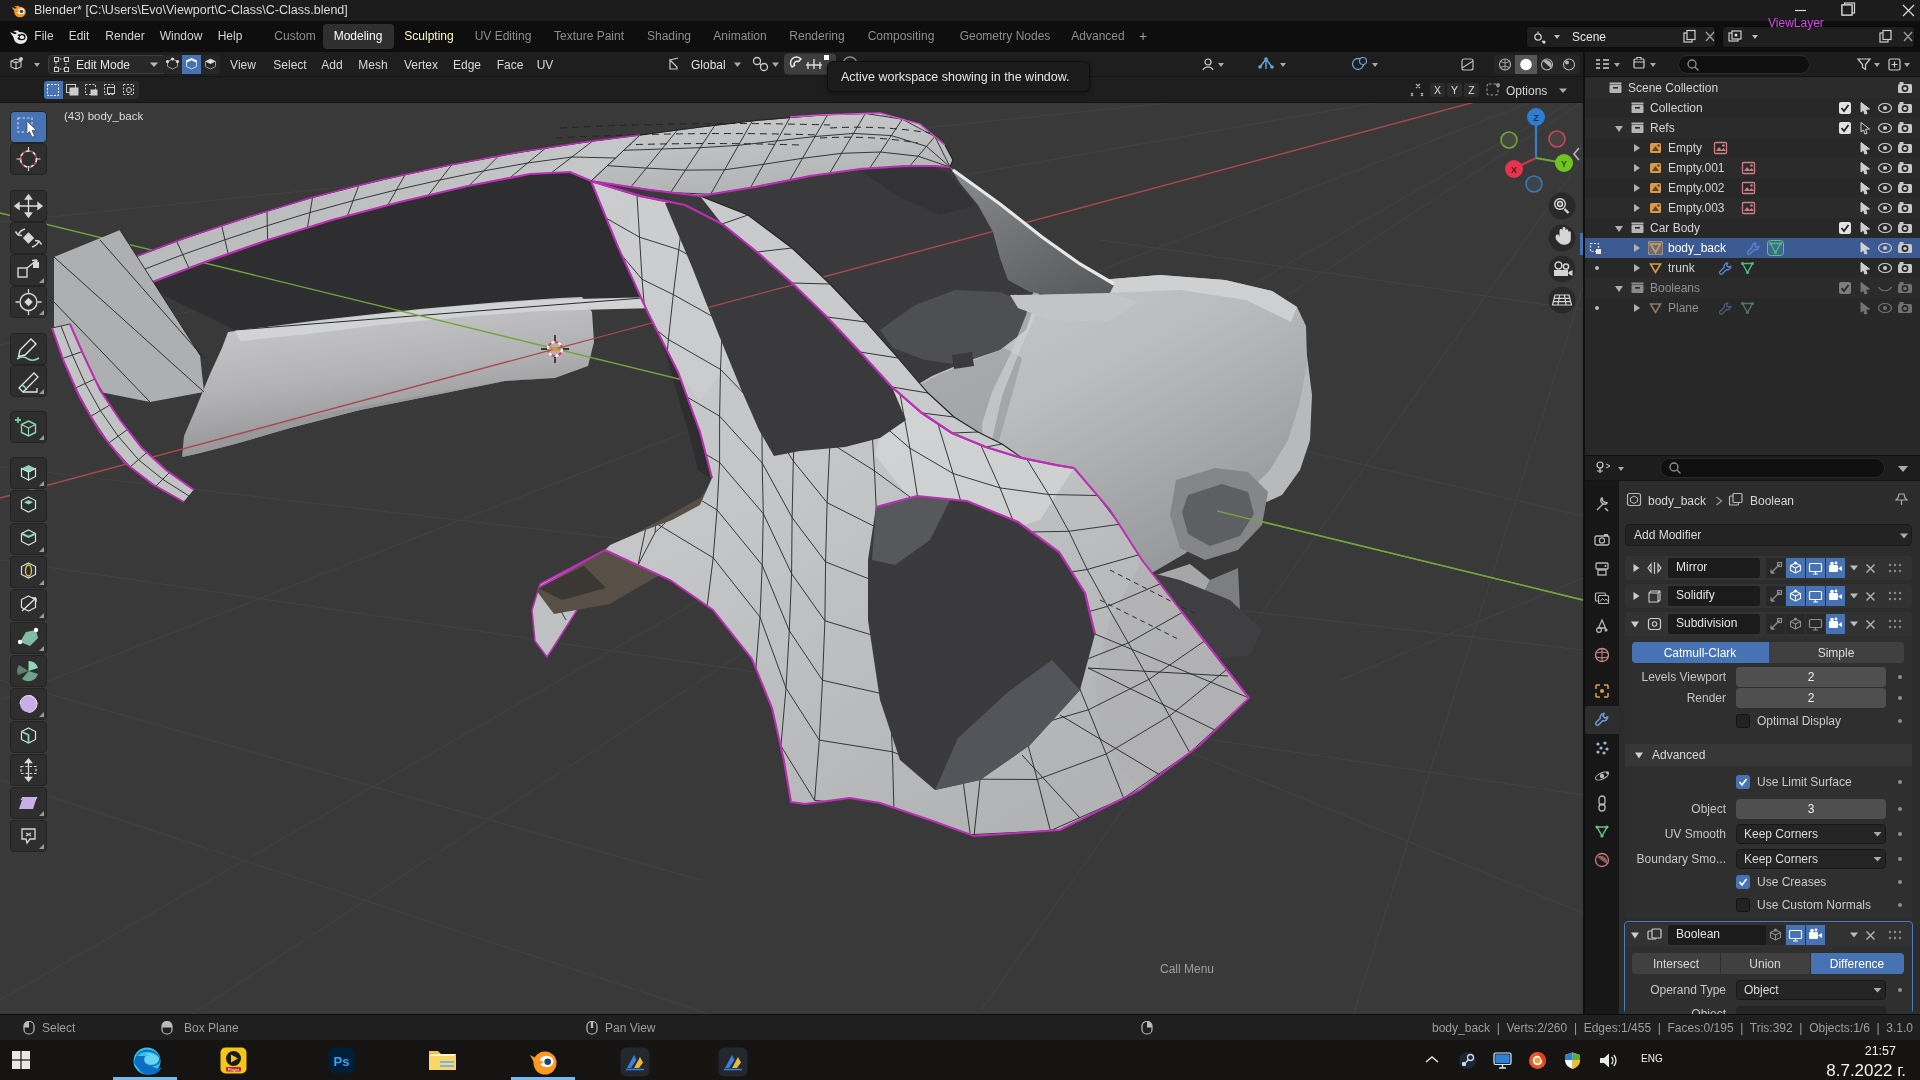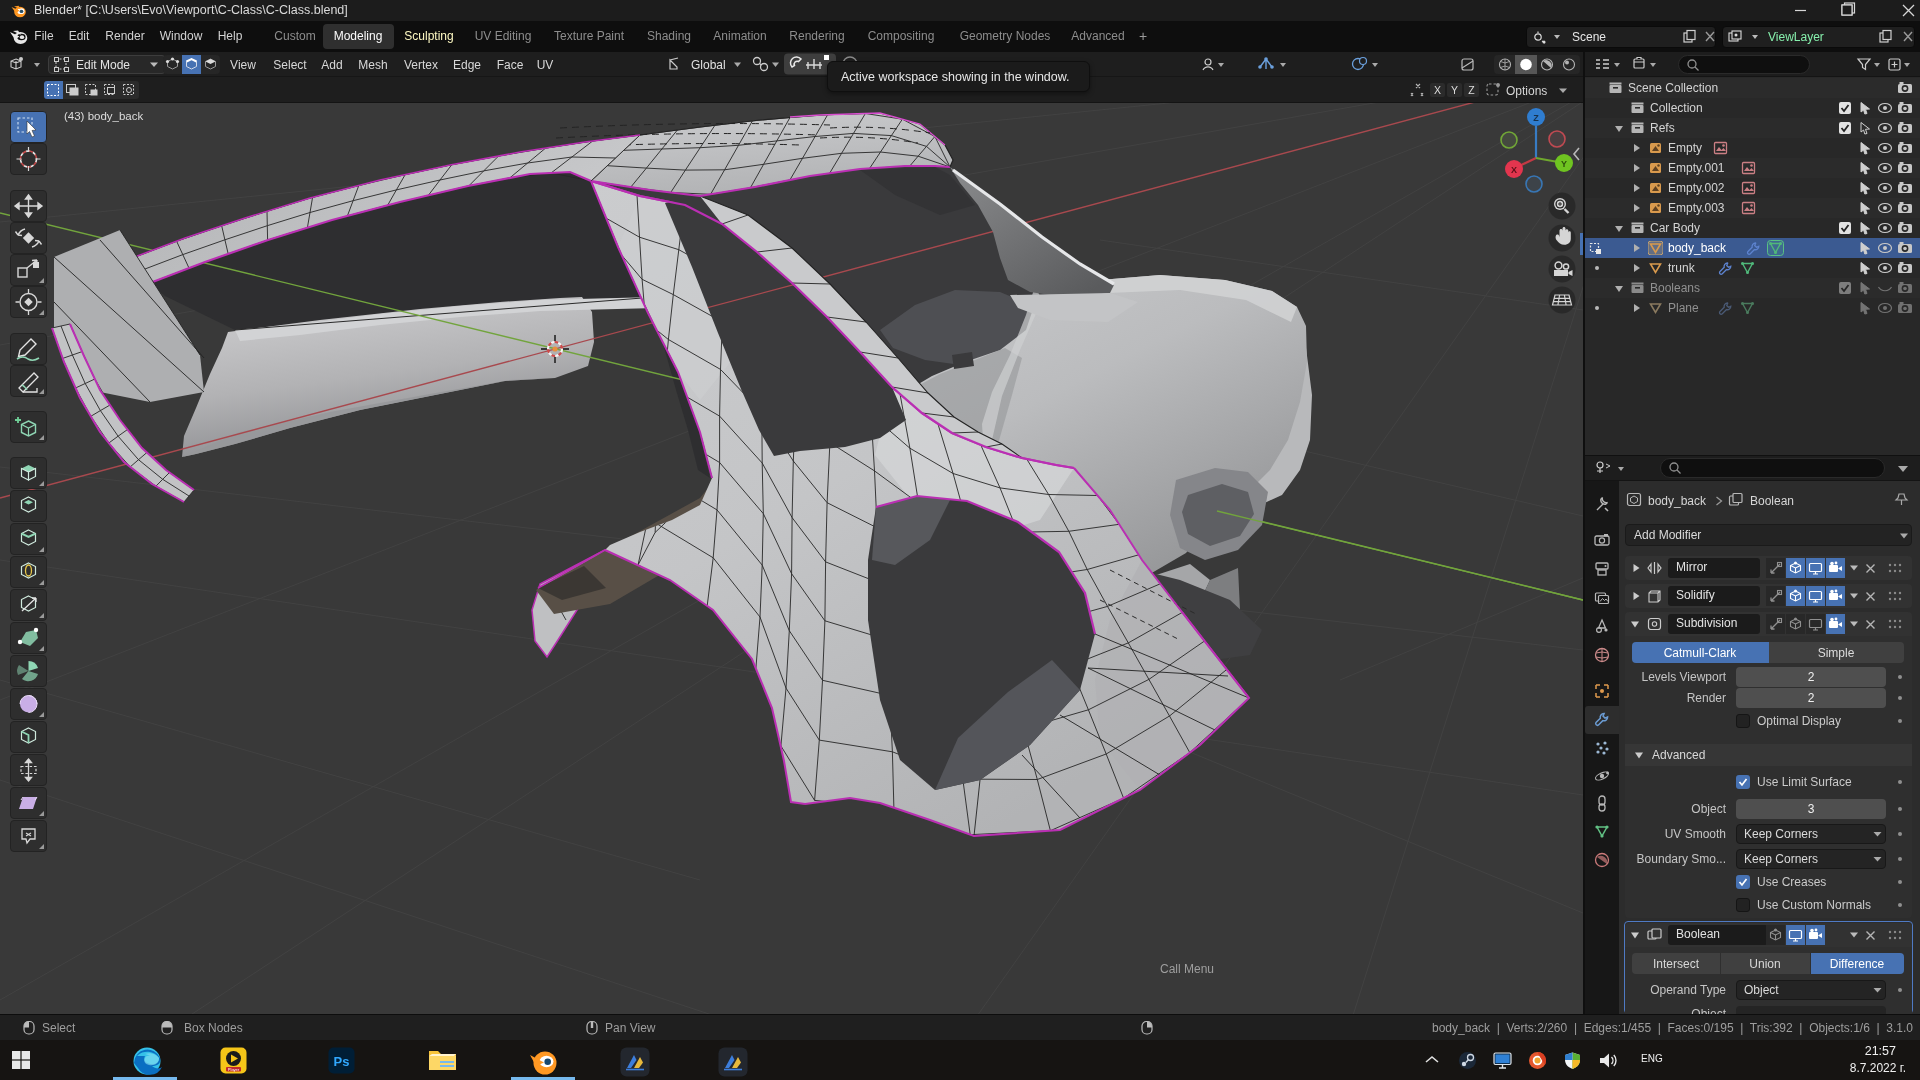--- a/index.html
+++ b/index.html
@@ -68,21 +68,21 @@
     <rect x="5" y="1.5" width="8" height="9" fill="#1f1f1f" stroke="#cfcfcf" stroke-width="1.2"></rect>
  <path d="M24 3 L32 12 M32 3 L24 12" stroke="#9a9a9a" stroke-width="1.4"></path>
   </svg>
 <div class="a" style="left:1722px;top:26px;width:193px;height:22px;background:#1f1f1f;border-radius:4px;border:1px solid #0a0a0a"></div>
 <svg class="a" style="left:1728px;top:30px" width="32" height="14" viewBox="0 0 32 14">
  <rect x="1" y="3" width="9" height="8" fill="none" stroke="#ddd" stroke-width="1.1"></rect>
     <rect x="4" y="1" width="9" height="8" fill="#1f1f1f" stroke="#ddd" stroke-width="1.1"></rect>
     <circle cx="8" cy="5" r="1.5" fill="#ddd"></circle>
  <path d="M24 5 l3 4 l3 -4 z" fill="#bbb"></path>
   </svg>
-<div class="a tx" style="left:1768px;top:30px;color:#86efac">ViewLayer</div>
+<div class="a tx" style="left:1768px;top:16px;color:#d946ef">ViewLayer</div>
 <svg class="a" style="left:1878px;top:29px" width="40" height="16" viewBox="0 0 40 16">
  <rect x="2" y="4" width="8" height="9" fill="none" stroke="#cfcfcf" stroke-width="1.2"></rect>
     <rect x="5" y="1.5" width="8" height="9" fill="#1f1f1f" stroke="#cfcfcf" stroke-width="1.2"></rect>
  <path d="M26 3 L34 12 M34 3 L26 12" stroke="#9a9a9a" stroke-width="1.4"></path>
   </svg>
 <div class="a" style="left:0;top:52px;width:1583px;height:25px;background:#1e1e1e;border-bottom:1px solid #161616"></div>
 <svg class="a" style="left:8px;top:55px" width="36" height="19" viewBox="0 0 36 19">
  <path d="M8 4 l5 2 v6 l-5 2 l-5 -2 v-6 z M8 6 v8 M3 6 l5 2 l5 -2" fill="none" stroke="#ccc" stroke-width="1.1"></path>
  <circle cx="13" cy="4" r="2" fill="#ccc"></circle>
  <path d="M26 8 l3 4 l3 -4 z" fill="#aaa"></path>
@@ -1301,21 +1301,21 @@
 <svg class="a" style="left:22px;top:1020px" width="14" height="15" viewBox="0 0 14 15">
     <rect x="2" y="1.5" width="10" height="12.5" rx="4.5" fill="none" stroke="#bbb" stroke-width="1.2"></rect>
     <path d="M2 6 a5 5 0 0 1 5 -4.5 v6 H2 z" fill="#bbb"></path>
   </svg>
 <div class="a tx" style="left:42px;top:1021px;color:#9e9e9e">Select</div>
 <svg class="a" style="left:160px;top:1020px" width="14" height="15" viewBox="0 0 14 15">
     <rect x="2" y="1.5" width="10" height="12.5" rx="4.5" fill="none" stroke="#bbb" stroke-width="1.2"></rect>
     <path d="M2 6 a5 5 0 0 1 5 -4.5 v6 H2 z" fill="#bbb"></path>
     <path d="M12 6 a5 5 0 0 0 -5 -4.5 v6 H12 z" fill="#bbb"></path>
   </svg>
-<div class="a tx" style="left:184px;top:1021px;color:#9e9e9e">Box Nodes</div>
+<div class="a tx" style="left:184px;top:1021px;color:#9e9e9e">Box Plane</div>
 <svg class="a" style="left:585px;top:1020px" width="14" height="15" viewBox="0 0 14 15">
     <rect x="2" y="1.5" width="10" height="12.5" rx="4.5" fill="none" stroke="#bbb" stroke-width="1.2"></rect>
     <rect x="5.8" y="2" width="2.4" height="6" fill="#bbb"></rect>
   </svg>
 <div class="a tx" style="left:605px;top:1021px;color:#9e9e9e">Pan View</div>
 <svg class="a" style="left:1140px;top:1020px" width="14" height="15" viewBox="0 0 14 15">
     <rect x="2" y="1.5" width="10" height="12.5" rx="4.5" fill="none" stroke="#bbb" stroke-width="1.2"></rect>
     <path d="M12 6 a5 5 0 0 0 -5 -4.5 v6 H12 z" fill="#bbb"></path>
   </svg>
 <div class="a tx" style="left:1160px;top:962px;color:#9e9e9e">Call Menu</div>
@@ -1395,12 +1395,12 @@
 <path d="M9.5 1.5 L17 4 v5 c0 4.5 -3.5 7.5 -7.5 9 z" fill="#5ab033"></path>
 <path d="M2 4 L9.5 1.5 V9 H2 z" fill="#2f7fd0"></path>
     <path d="M9.5 9 H17 c0 4.5 -3.5 7.5 -7.5 9 z" fill="#f7b928"></path>
   </svg>
 <svg class="a" style="left:1598px;top:1052px" width="20" height="17" viewBox="0 0 20 17">
 <path d="M2 6 h4 l5 -4.5 v14 L6 11 H2 z" fill="#e8e8e8"></path>
 <path d="M13.5 5 a5 5 0 0 1 0 7 M15.8 3 a8 8 0 0 1 0 11" fill="none" stroke="#e8e8e8" stroke-width="1.4"></path>
   </svg>
 <div class="a tx" style="left:1641px;top:1053px;color:#f0f0f0;font-size:10px">ENG</div>
 <div class="a tx" style="left:1896px;top:1044px;transform:translateX(-100%);color:#f0f0f0;font-size:12.5px">21:57</div>
-<div class="a tx" style="left:1906px;top:1061px;transform:translateX(-100%);color:#f0f0f0;font-size:12px">8.7.2022 г.</div>
+<div class="a tx" style="left:1906px;top:1061px;transform:translateX(-100%);color:#f0f0f0;font-size:17px">8.7.2022 г.</div>
 </body></html>

